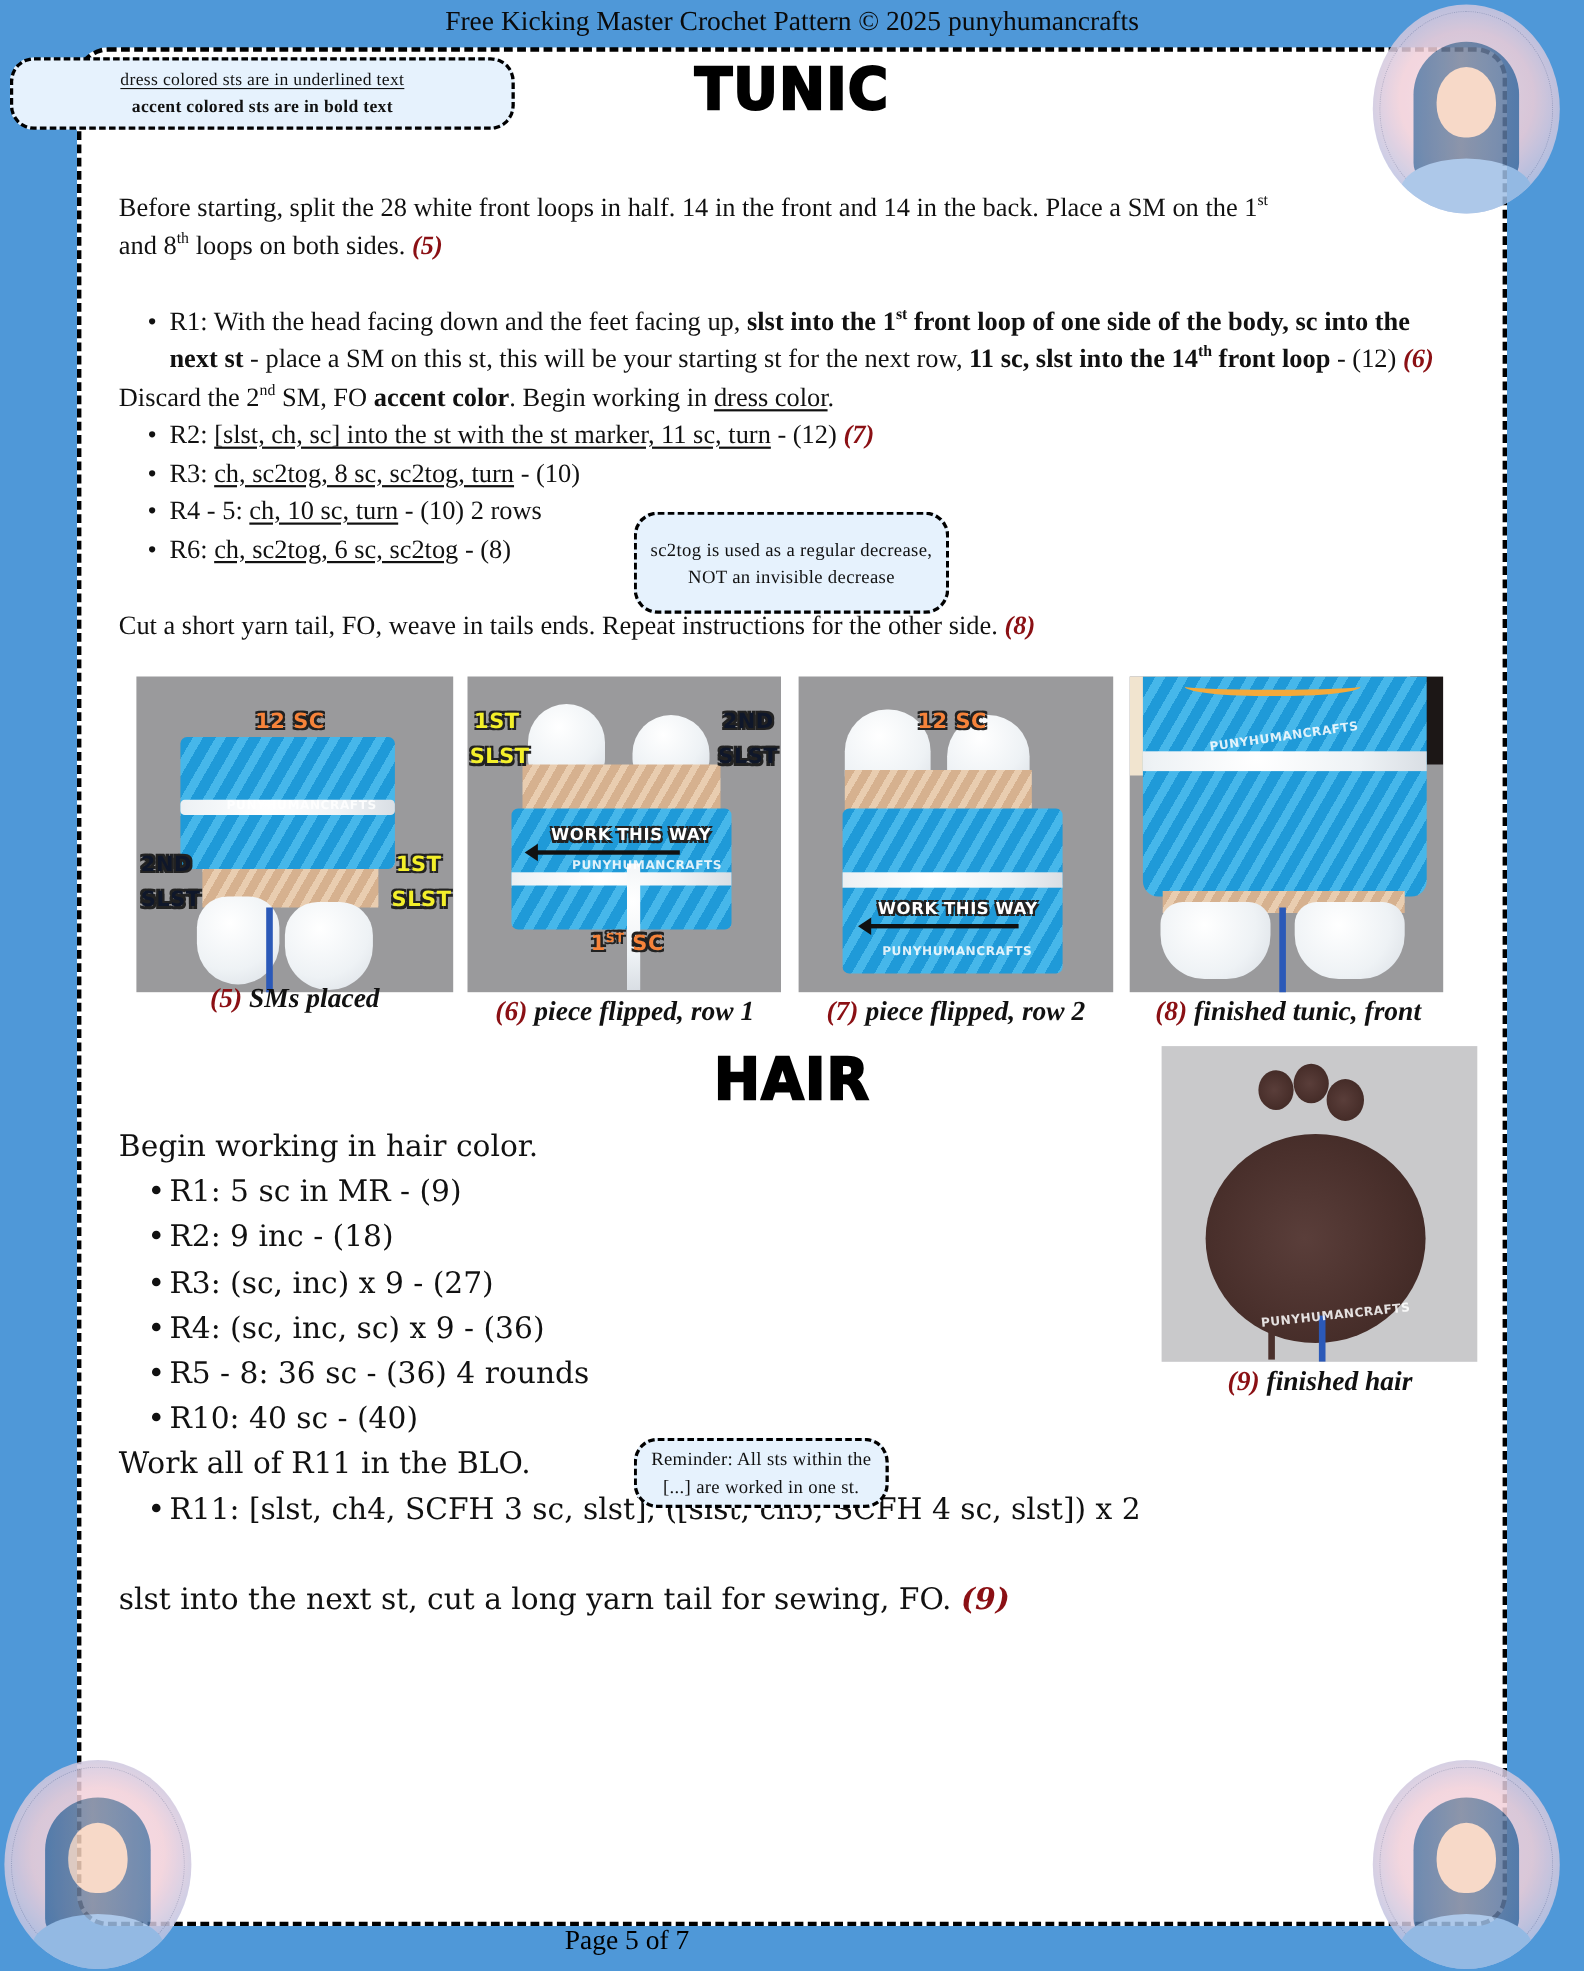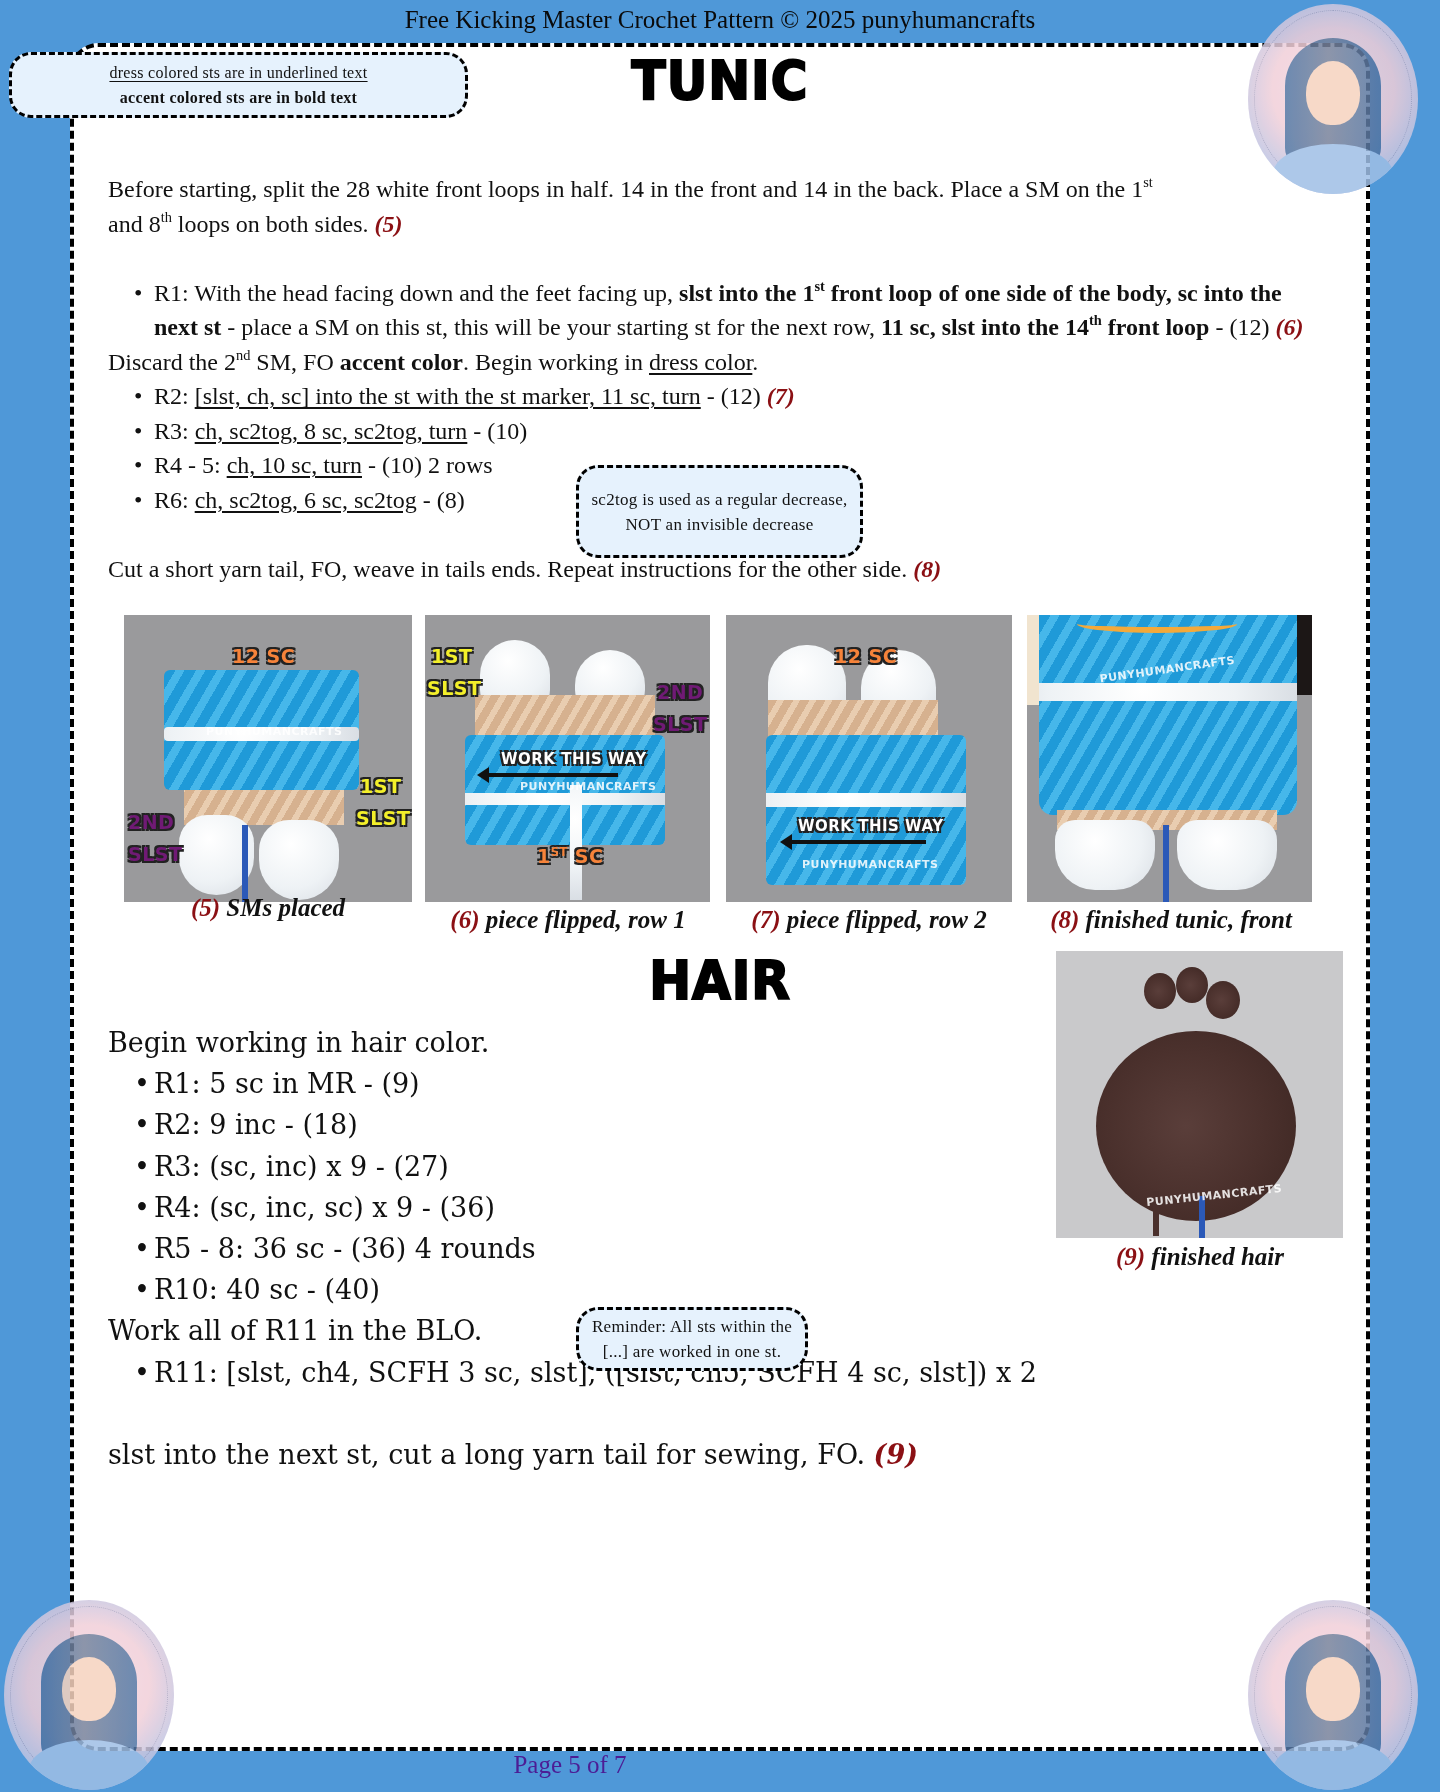--- a/index.html
+++ b/index.html
@@ -84,37 +84,37 @@
   .photo {
     position: absolute; background: #9a9a9c; overflow: hidden;
   }
   .photo .lbl {
     position: absolute; font-family: "DejaVu Sans", sans-serif; font-weight: 900;
     font-size: 19px; letter-spacing: 0.5px;
     text-shadow: -2px -2px 0 #fff, 2px -2px 0 #fff, -2px 2px 0 #fff, 2px 2px 0 #fff, 0 2px 0 #fff, 2px 0 0 #fff, 0 -2px 0 #fff, -2px 0 0 #fff;
   }
   .lbl.orange { color: #f07a2e; text-shadow: -2px -2px 0 #222, 2px -2px 0 #222, -2px 2px 0 #222, 2px 2px 0 #222; color: #f6833a; }
   .lbl.yellow { color: #f3ef2a; text-shadow: -2px -2px 0 #222, 2px -2px 0 #222, -2px 2px 0 #222, 2px 2px 0 #222; }
-  .lbl.pink { color: #701a75; text-shadow: -2px -2px 0 #222, 2px -2px 0 #222, -2px 2px 0 #222, 2px 2px 0 #222; margin-top: 36px; }
+  .lbl.pink { color: #0f172a; text-shadow: -2px -2px 0 #222, 2px -2px 0 #222, -2px 2px 0 #222, 2px 2px 0 #222; }
   .lbl.work { color: #fff; font-size: 15px; text-shadow: -2px -2px 0 #222, 2px -2px 0 #222, -2px 2px 0 #222, 2px 2px 0 #222; }
   .wm { position: absolute; font-family: "DejaVu Sans", sans-serif; font-weight: bold; font-size: 11px; color: rgba(255,255,255,0.85); letter-spacing: 0.5px; }
   .blue-knit { position: absolute; background: repeating-linear-gradient(120deg, #1f9ad8 0 10px, #46b7ea 10px 18px); border-radius: 6px; }
   .tan-knit { position: absolute; background: repeating-linear-gradient(120deg, #d6b18f 0 8px, #e9cdb0 8px 14px); }
   .white-knit { position: absolute; background: radial-gradient(circle at 40% 30%, #ffffff 0%, #eef2f5 60%, #d9dee4 100%); }
   .stick { position: absolute; width: 6px; background: #2b59b8; }
   .brown-knit { position: absolute; background: radial-gradient(circle at 45% 50%, #5a3e3a 0%, #4a302c 55%, #3b2521 100%); border-radius: 50%; }
   .caption {
     position: absolute; font-family: "Liberation Serif", serif; font-style: italic;
     font-size: 25px; text-align: center; font-weight: bold;
   }
   .caption .num { color: #8b1014; }
   .hair-text { font-family: "DejaVu Serif", serif; font-size: 27px; line-height: 41.2px; }
   .footer-text {
     position: absolute; top: 1751px; left: 0; width: 1140px; text-align: center;
-    font-family: "Liberation Serif", serif; font-size: 25px; color: #4c1d95;
+    font-family: "Liberation Serif", serif; font-size: 25px; color: #000000;
   }
 </style>
 </head>
 <body>
 
 <div class="header-text">Free Kicking Master Crochet Pattern © 2025 punyhumancrafts</div>
 
 <div class="page"></div>
 
 <div class="medallion" style="left:1248px; top:4px;">

